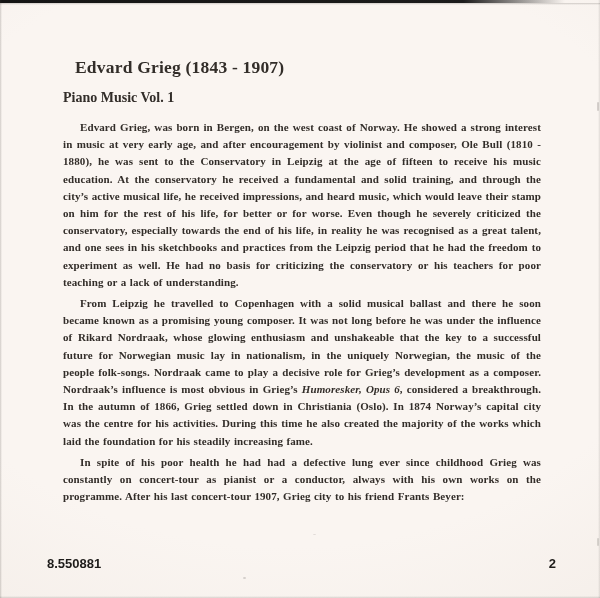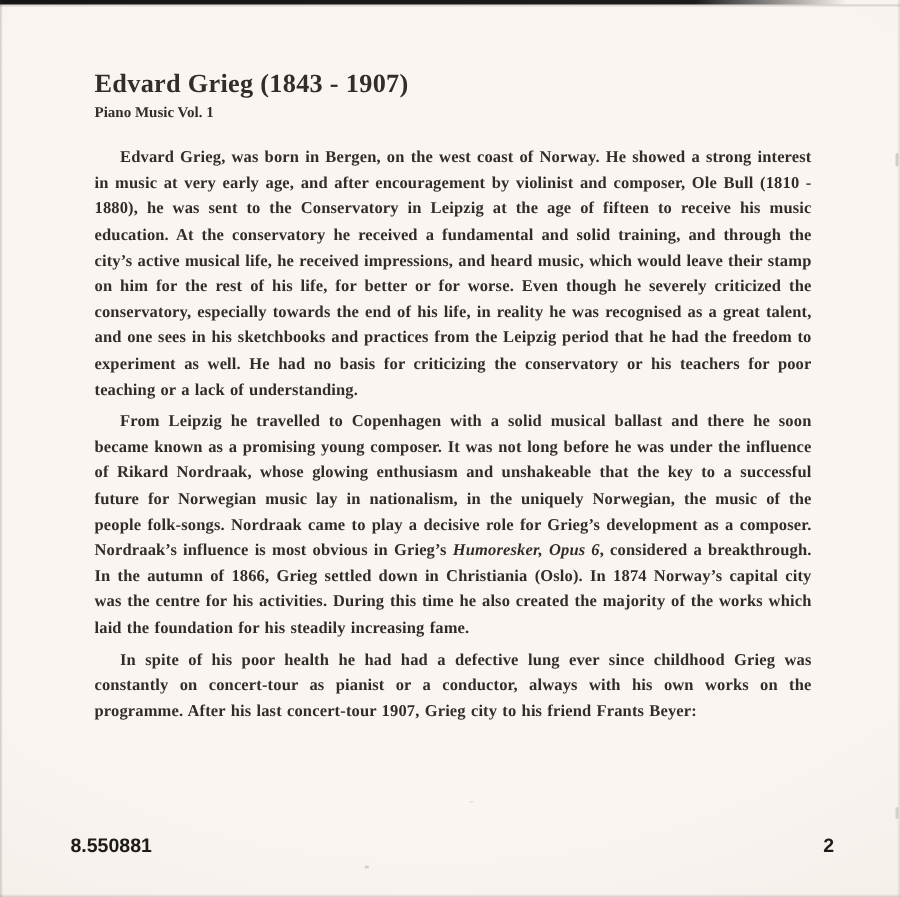--- a/index.html
+++ b/index.html
@@ -44,29 +44,29 @@
   .speck.s3 { right: 1px; top: 102px; width: 2px; height: 9px; border-radius: 1px; opacity: .5; }
   .speck.s4 { right: 1px; top: 538px; width: 2px; height: 8px; border-radius: 1px; opacity: .45; }
 
   .content {
     position: absolute;
     left: 63px;
     top: 45px;
     width: 478px;
   }
   .title {
-    margin: 0;
+    margin: 12px;
     font-size: 17.5px;
     line-height: 21px;
     font-weight: bold;
     letter-spacing: 0.2px;
   }
   .subtitle {
     margin: 2px 0 0 0;
-    font-size: 10px;
+    font-size: 14px;
     line-height: 16px;
     font-weight: bold;
   }
   .body-text { margin-top: 13px; }
   .body-text p {
     margin: 0 0 4px 0;
     font-size: 11px;
     line-height: 17.2px;
     text-align: justify;
     text-indent: 17px;

